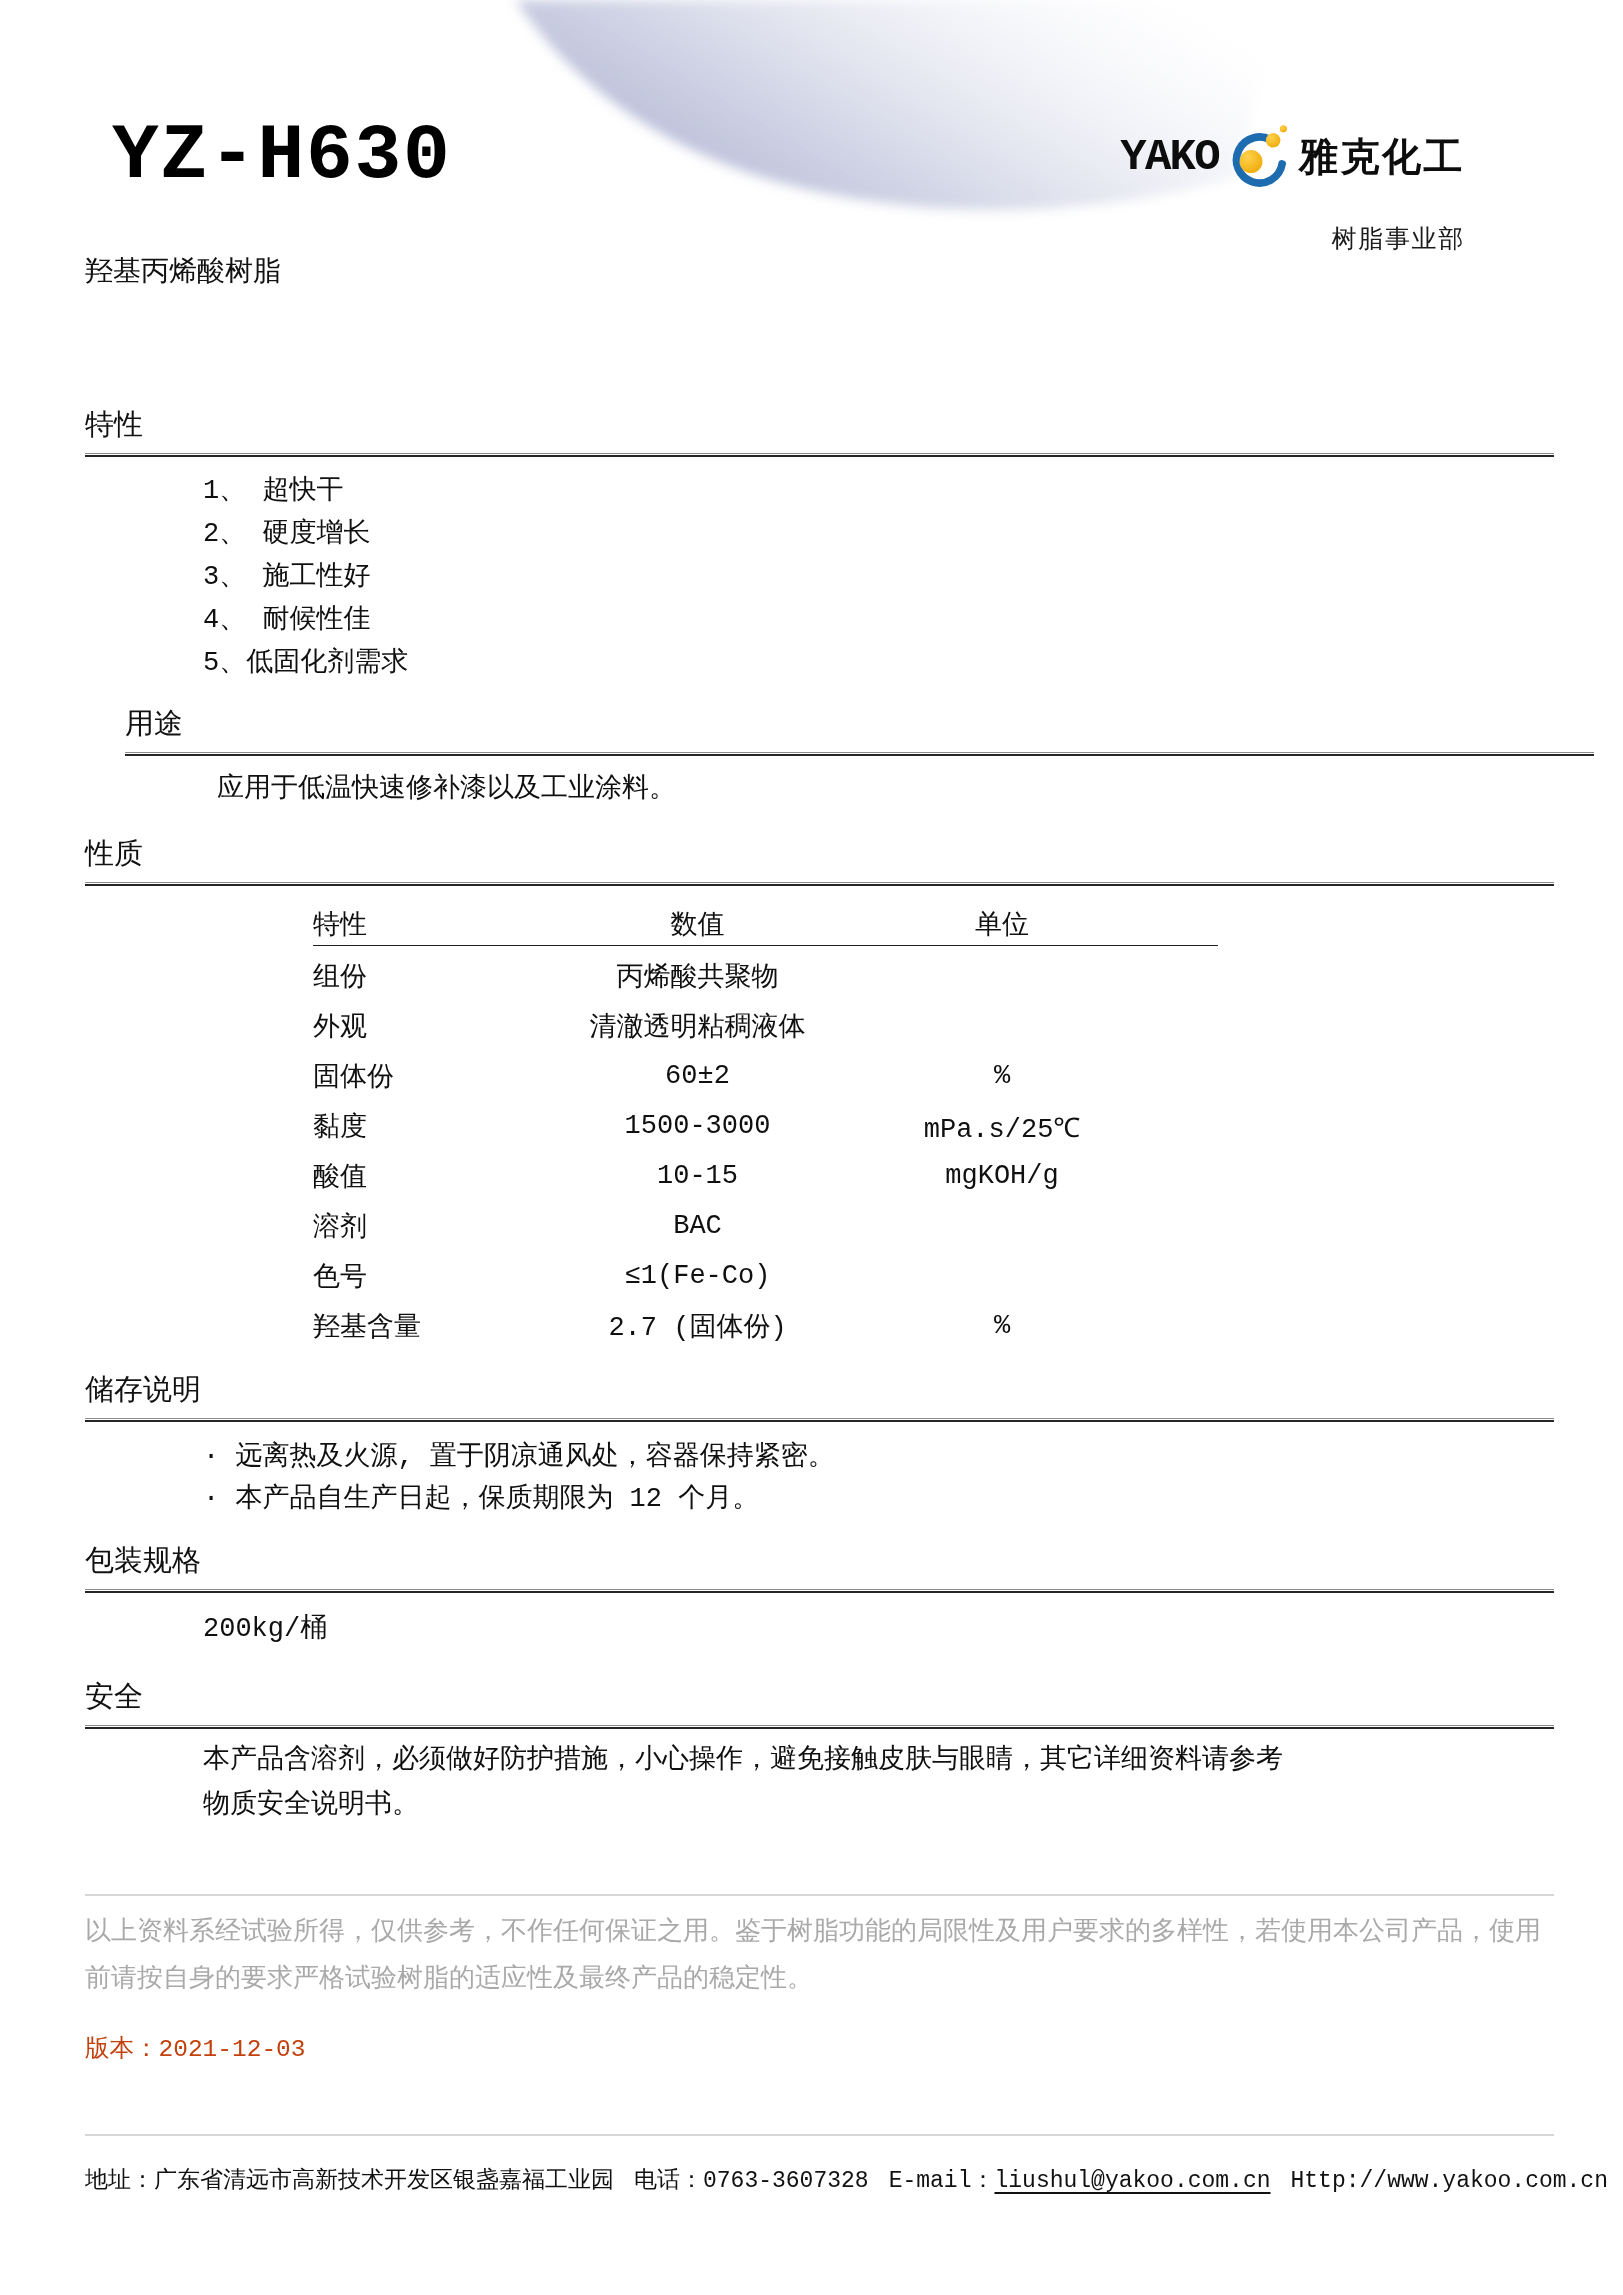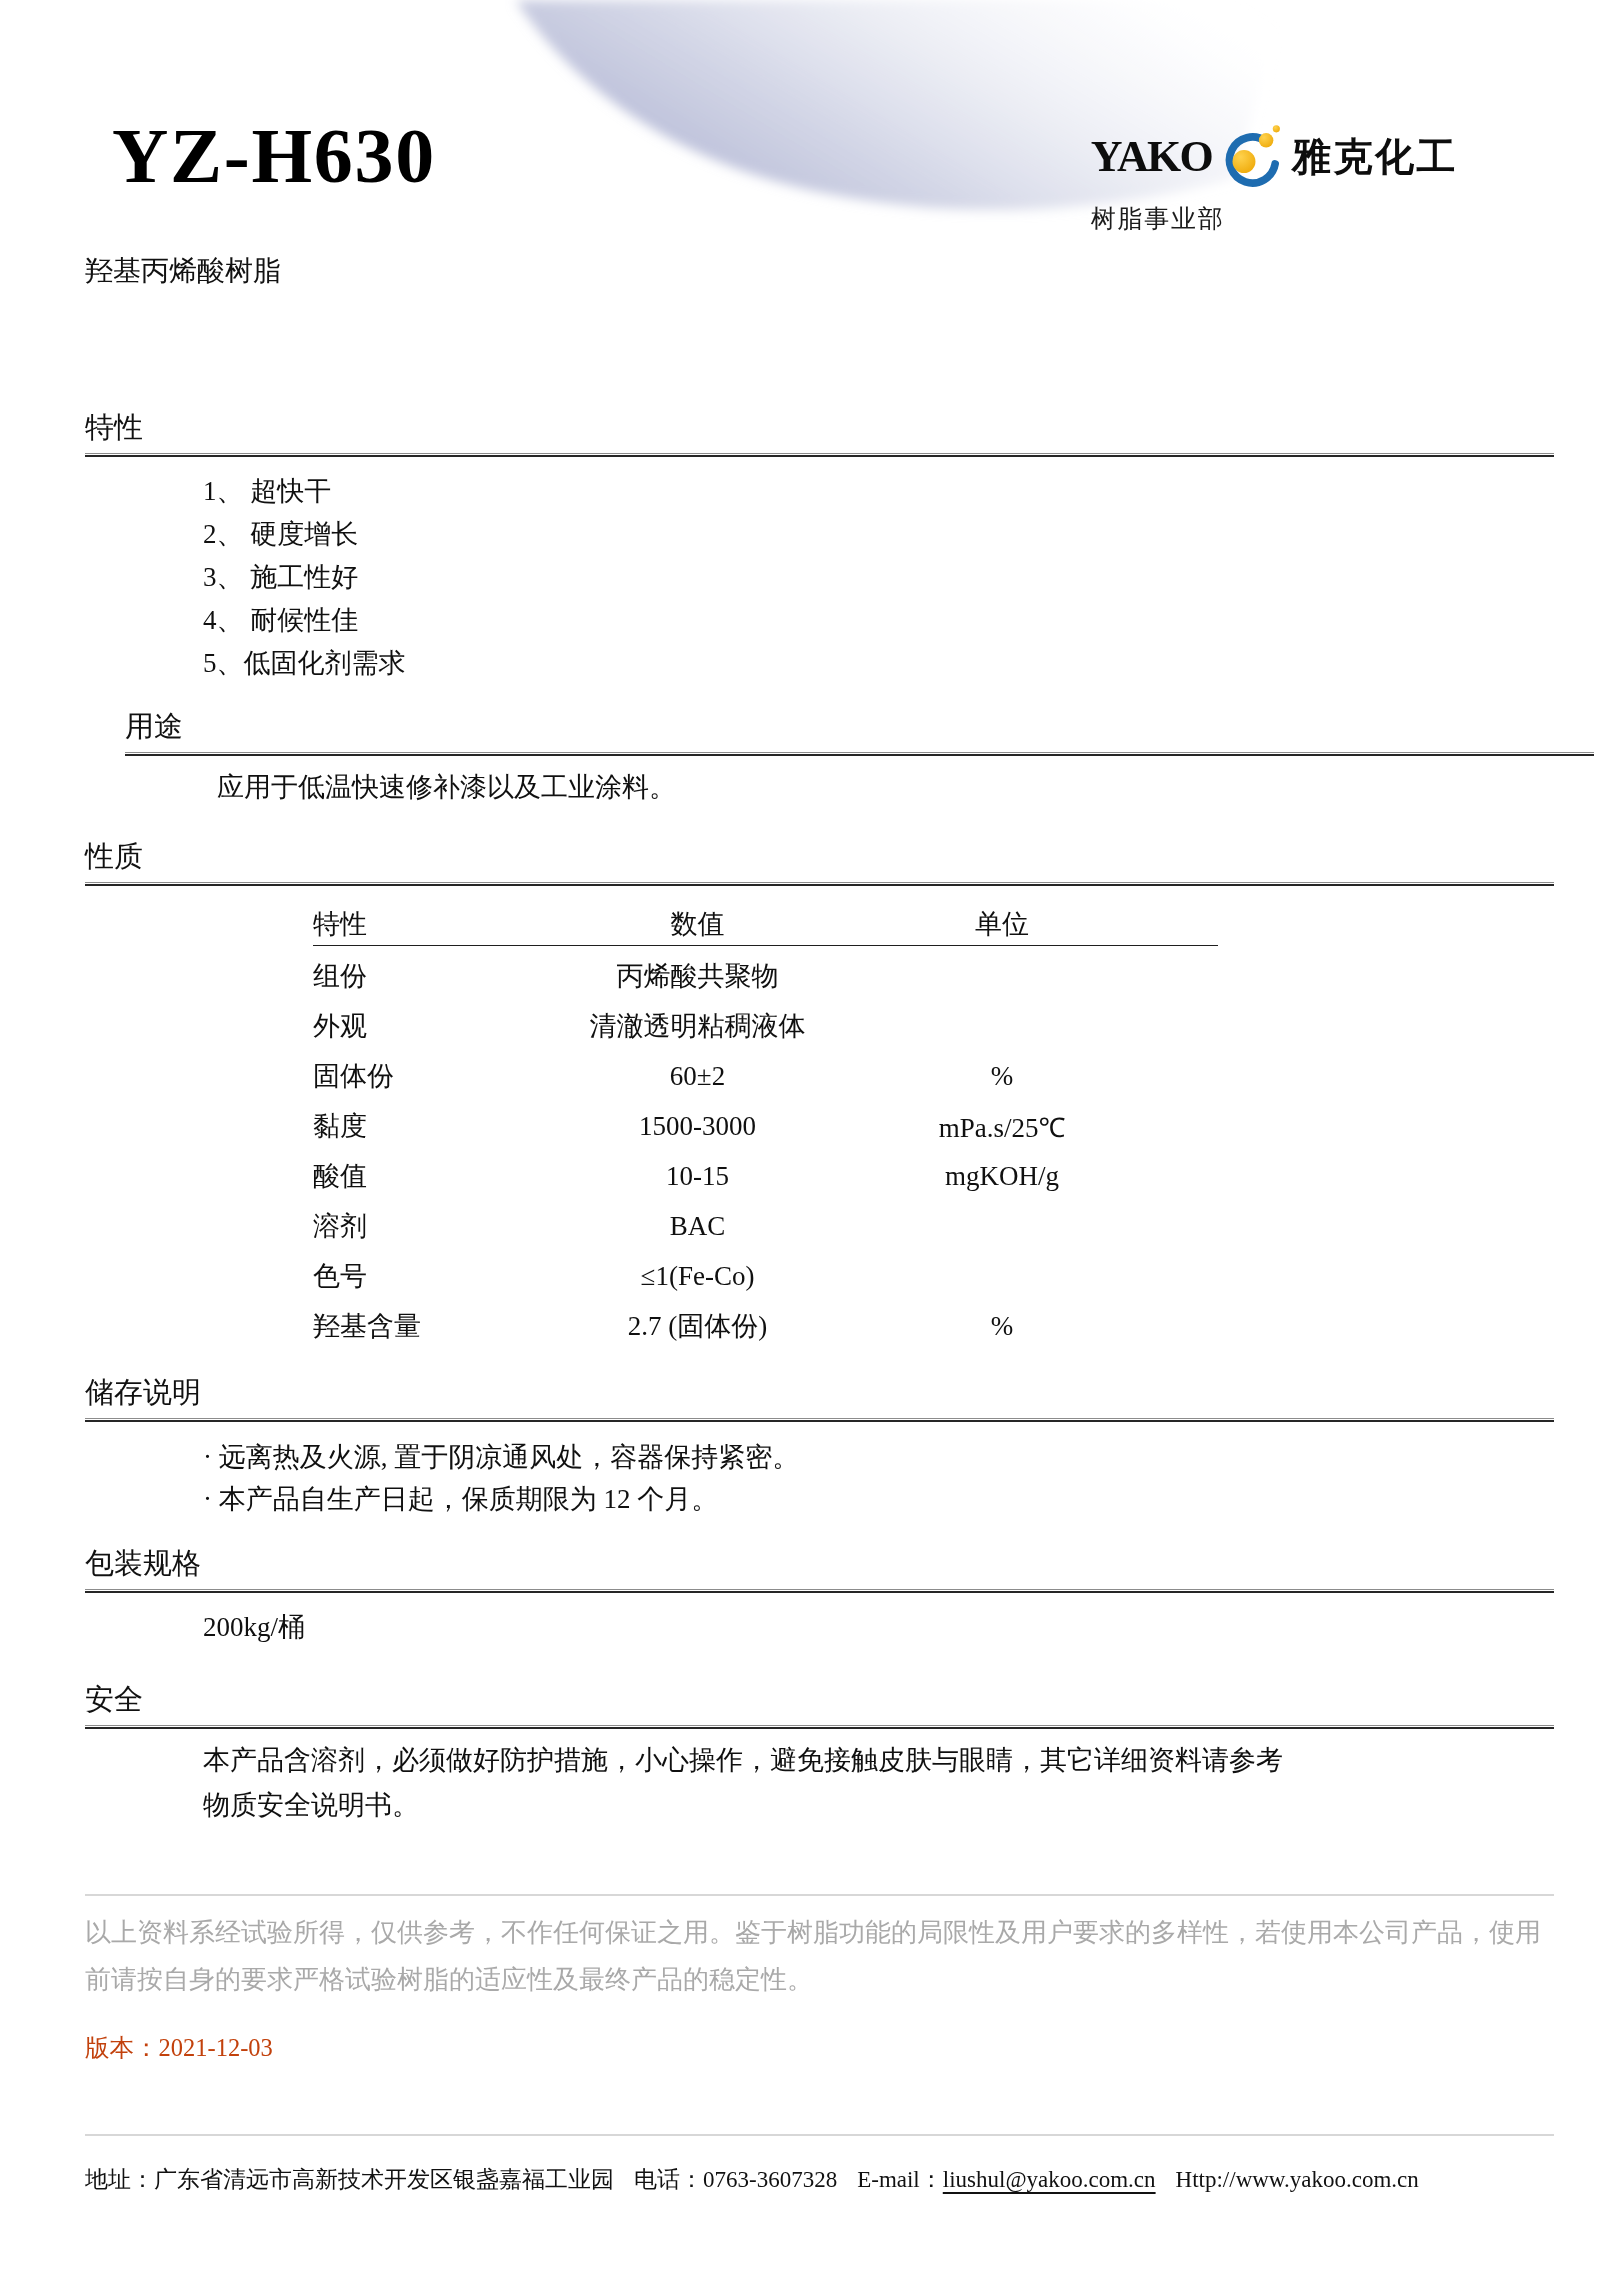--- a/index.html
+++ b/index.html
@@ -1,27 +1,27 @@
 <!DOCTYPE html>
 <html style="font-size:13.5px"><head>
 <meta charset="utf-8">
 <style>
   html,body{margin:0;padding:0;background:#ffffff;}
   .page{position:relative;width:1623px;height:2295px;background:#ffffff;overflow:hidden;
-        color:#111;font-family:Liberation Serif, serif;}
+        color:#111;font-family:Liberation Mono, monospace;}
 
   
   .swoosh{position:absolute;top:0;left:0;width:1623px;height:254px;pointer-events:none;}
 
   
   .title{position:absolute;left:112px;top:117px;margin:0;font-size:78px;line-height:1;
          font-weight:bold;letter-spacing:1.7px;color:#000;}
   .subtitle{position:absolute;left:85px;top:252px;font-size:28px;color:#111;}
 
-  .logo{position:absolute;top:125px;right:165px;display:flex;flex-direction:column;align-items:flex-start;}
+  .logo{position:absolute;top:125px;right:158px;display:flex;flex-direction:column;align-items:flex-end;gap:20px;}
   .logo-row{display:flex;align-items:center;gap:6.8px;}
   .logo-latin{font-size:44px;font-weight:bold;letter-spacing:-1.7px;color:#0d0d0d;}
   .logo-mark{width:63px;height:63px;margin:0 1.7px;}
   .logo-cn{font-size:39px;font-weight:bold;letter-spacing:2.5px;color:#0d0d0d;}
   .logo-division{margin-top:13.5px;font-size:25px;letter-spacing:1.7px;color:#1c1c1c;}
 
   
   .sec{position:absolute;left:85px;width:1469px;}
   .sec-title{font-size:29px;line-height:32px;color:#111;}
   .rule{margin-top:10px;border-top:1.7px solid #8c8c8c;}

